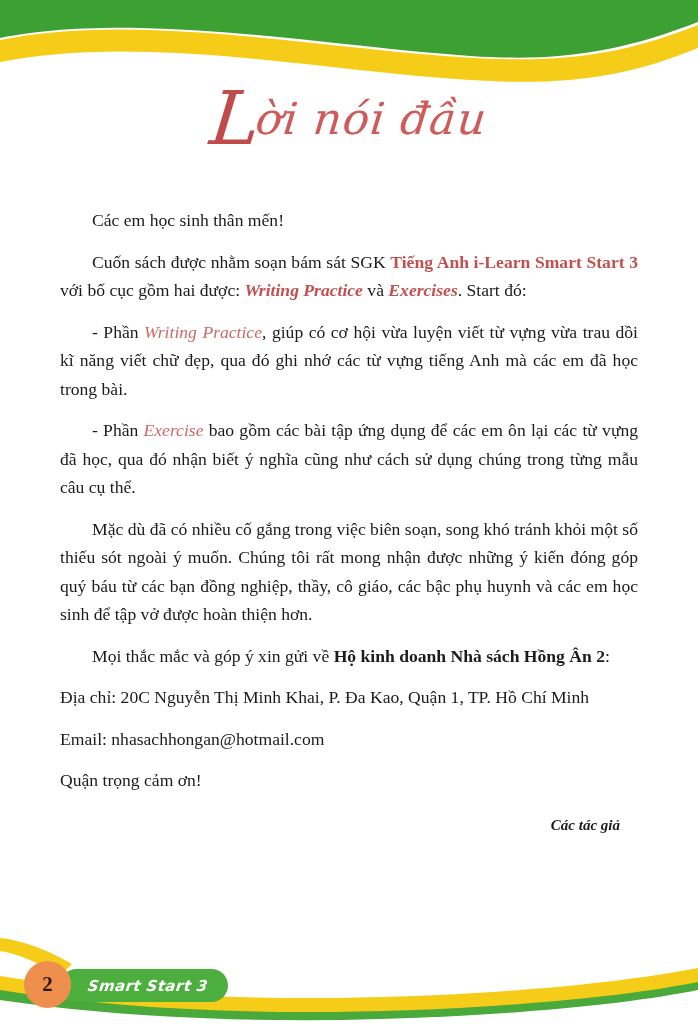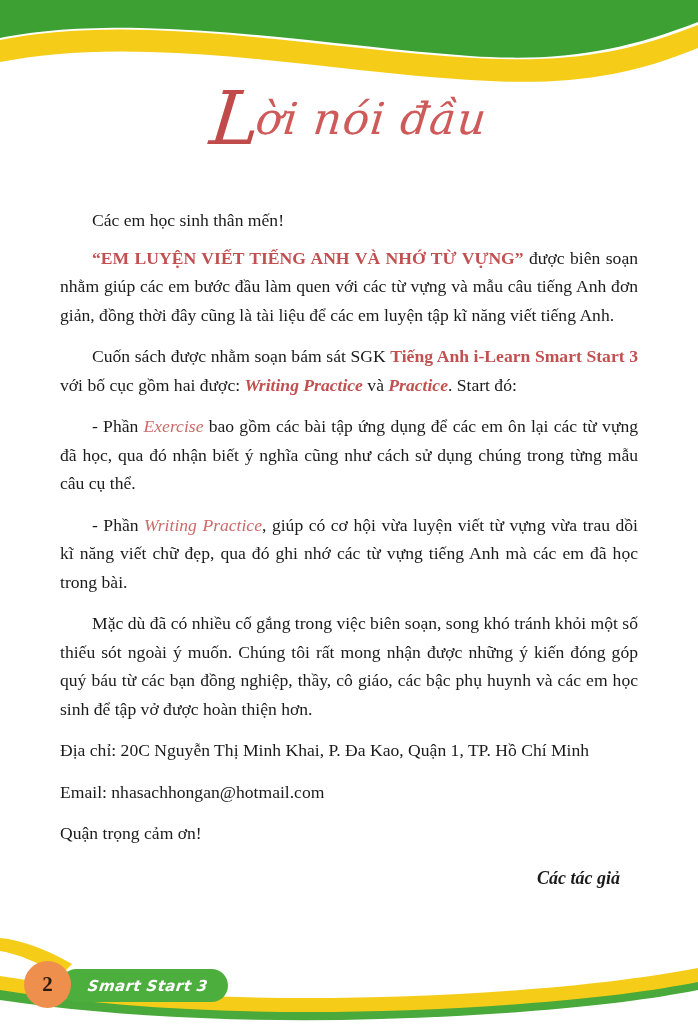--- a/index.html
+++ b/index.html
@@ -108,21 +108,21 @@
     font-style: italic;
   }
   .bold {
     font-weight: bold;
   }
   #signature {
     margin-top: 20px;
     text-align: right;
     font-weight: bold;
     font-style: italic;
-    font-size: 18px;
+    font-size: 15px;
     text-indent: 0;
     padding-right: 18px;
   }
 
   
   #page-badge {
     position: absolute;
     left: 24px;
     bottom: 16px;
     width: 47px;
@@ -178,30 +178,30 @@
   </svg>
 
   <div id="title-block">
     <div id="doc-title"><span class="cap">L</span><span>ời nói đầu</span></div>
   </div>
 
   <div id="content">
 
     <p><span>Các em học sinh thân mến!</span></p>
 
-    <p class="tight"><span class="red-b">“EM LUYỆN VIẾT TIẾNG ANH VÀ NHỚ TỪ VỰNG”</span><span> được biên soạn nhằm giúp các em bước đầu làm quen với các từ vựng và mẫu câu tiếng Anh đơn giản, đồng thời đây cũng là tài liệu để các em luyện tập kĩ năng viết tiếng Anh.</span></p>
-
-    <p class="gap"><span>Cuốn sách được nhằm soạn bám sát SGK </span><span class="red-b">Tiếng Anh i-Learn Smart Start 3</span><span> với bố cục gồm hai được: </span><span class="red-bi">Writing Practice</span><span> và </span><span class="red-bi">Practice</span><span>. Start đó:</span></p>
+
+    <p class="gap"><span>Cuốn sách được nhằm soạn bám sát SGK </span><span class="red-b">Tiếng Anh i-Learn Smart Start 3</span><span> với bố cục gồm hai được: </span><span class="red-bi">Writing Practice</span><span> và </span><span class="red-bi">Exercises</span><span>. Start đó:</span></p>
+
+    <p class="gap noindent"><span style="padding-left:32px">- Phần </span><span class="red-i">Writing Practice</span><span>, giúp có cơ hội vừa luyện viết từ vựng vừa trau dồi kĩ năng viết chữ đẹp, qua đó ghi nhớ các từ vựng tiếng Anh mà các em đã học trong bài.</span></p>
 
     <p class="gap noindent"><span style="padding-left:32px">- Phần </span><span class="red-i">Exercise</span><span> bao gồm các bài tập ứng dụng để các em ôn lại các từ vựng đã học, qua đó nhận biết ý nghĩa cũng như cách sử dụng chúng trong từng mẫu câu cụ thể.</span></p>
 
-    <p class="gap noindent"><span style="padding-left:32px">- Phần </span><span class="red-i">Writing Practice</span><span>, giúp có cơ hội vừa luyện viết từ vựng vừa trau dồi kĩ năng viết chữ đẹp, qua đó ghi nhớ các từ vựng tiếng Anh mà các em đã học trong bài.</span></p>
-
     <p class="gap"><span>Mặc dù đã có nhiều cố gắng trong việc biên soạn, song khó tránh khỏi một số thiếu sót ngoài ý muốn. Chúng tôi rất mong nhận được những ý kiến đóng góp quý báu từ các bạn đồng nghiệp, thầy, cô giáo, các bậc phụ huynh và các em học sinh để tập vở được hoàn thiện hơn.</span></p>
 
+    <p class="gap"><span>Mọi thắc mắc và góp ý xin gửi về </span><span class="bold">Hộ kinh doanh Nhà sách Hồng Ân 2</span><span>:</span></p>
 
     <p class="gap noindent">Địa chỉ: 20C Nguyễn Thị Minh Khai, P. Đa Kao, Quận 1, TP. Hồ Chí Minh</p>
 
     <p class="gap noindent">Email: nhasachhongan@hotmail.com</p>
 
     <p class="gap noindent">Quận trọng cảm ơn!</p>
 
     <p id="signature">Các tác giả</p>
   </div>
 

